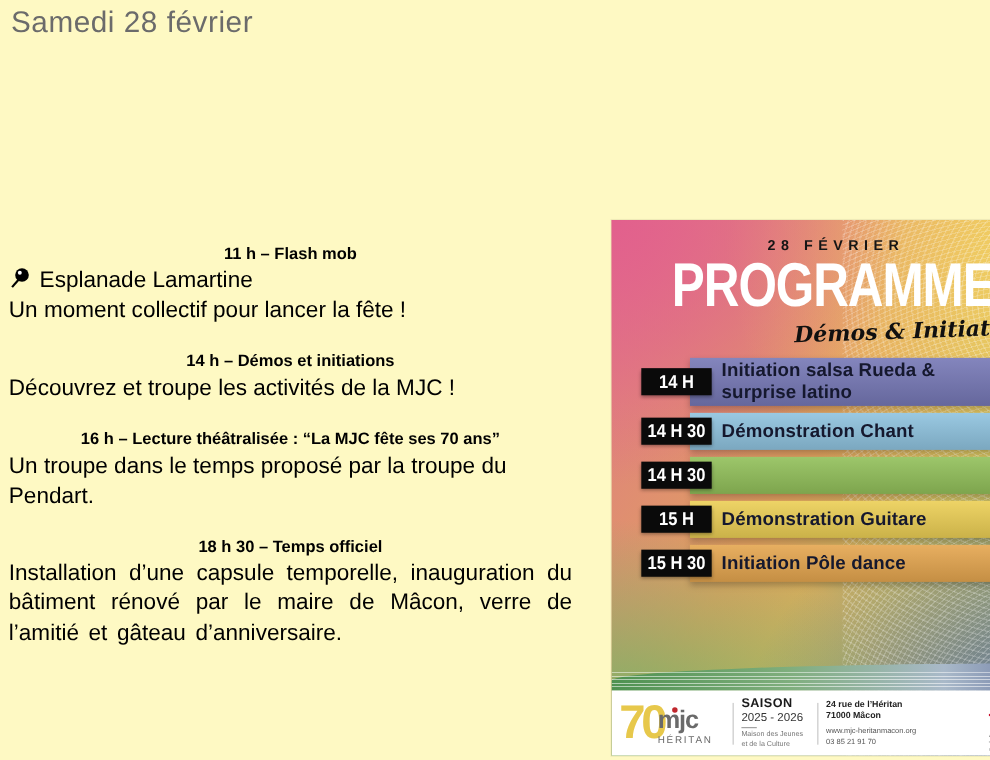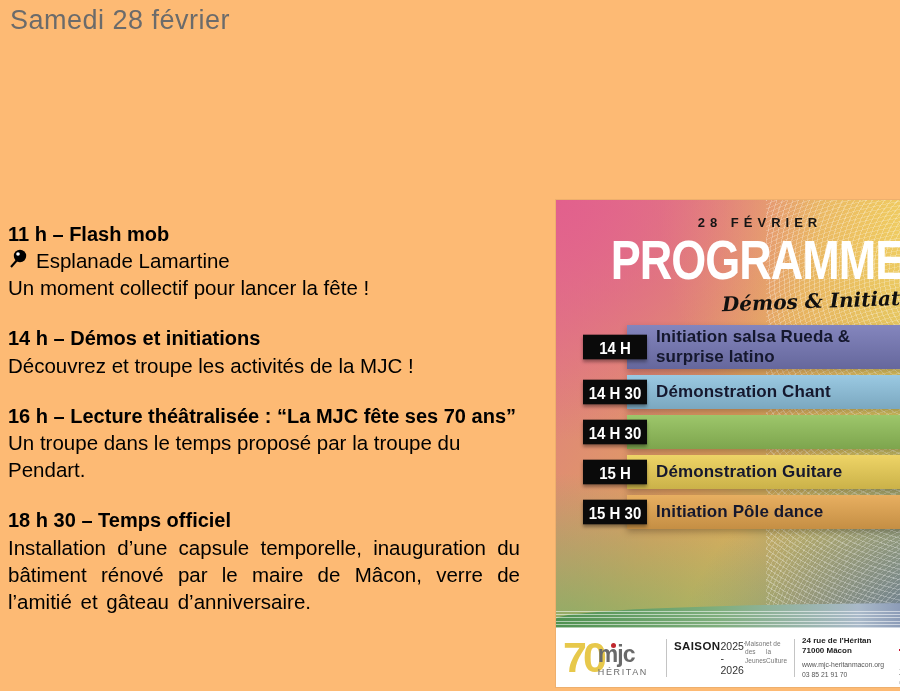--- a/index.html
+++ b/index.html
@@ -1,25 +1,25 @@
 <!DOCTYPE html>
 <html><head>
 <meta charset="utf-8">
 <style>
   html,body{margin:0;padding:0;background:#fff;}
-  .stage{position:relative;width:900px;height:691px;background:#fdba74;overflow:hidden;
+  .stage{position:relative;width:900px;height:691px;background:#fef9c3;overflow:hidden;
          font-family:"Liberation Sans",sans-serif;}
 
   
   .slide-title{position:absolute;left:10px;top:5px;font-size:27px;color:#6b6b6b;letter-spacing:.5px;}
 
   
   .agenda{position:absolute;left:8px;top:221px;width:512px;color:#000;}
   .section{margin-bottom:24px;}
-  .section h3{margin:0;font-size:20px;font-weight:bold;line-height:1.32;}
+  .section h3{margin:0;font-size:15px;font-weight:bold;line-height:1.32;text-align:center;}
   .section p{margin:0;font-size:20.5px;line-height:1.32;}
   .loc-line{display:flex;align-items:flex-start;gap:9px;}
   .pin{flex:0 0 auto;margin-top:2px;}
   .justify{text-align:justify;word-spacing:3px;}
 
   
   .poster{position:absolute;left:556px;top:200px;width:403px;height:487px;overflow:hidden;
     box-shadow:0 0 0 1px rgba(0,0,0,.06);
     background:
       radial-gradient(120% 90% at 0% 0%,   var(--tl,#e2608d) 0%, rgba(226,96,141,0) 55%),
@@ -62,21 +62,21 @@
   
   .pfoot{position:absolute;left:0;right:0;bottom:0;height:59px;background:#fff;z-index:2;
          display:flex;align-items:center;padding:0 7px;gap:7px;}
   .logo70{display:flex;align-items:center;min-width:96px;}
   .n70{font-size:43px;font-weight:bold;color:#e7c84b;letter-spacing:-4px;line-height:.95;}
   .mjc-col{margin-left:-5px;margin-top:6px;display:flex;flex-direction:column;}
   .mjc{position:relative;font-size:23px;font-weight:bold;color:#6a6a6a;letter-spacing:-1px;line-height:.9;}
   .mjc .dot{position:absolute;left:13px;top:-1px;width:5px;height:5px;border-radius:50%;background:#c0272d;}
   .heritan{font-size:9px;color:#6a6a6a;letter-spacing:1.6px;margin-top:2px;}
   .vdiv{width:1px;height:38px;background:#c4c4c4;flex:0 0 auto;}
-  .saison{display:flex;flex-direction:row;min-width:62px;}
+  .saison{display:flex;flex-direction:column;min-width:62px;}
   .s1{font-size:11.5px;font-weight:bold;color:#1a1a1a;letter-spacing:.4px;}
   .s2{font-size:10.5px;color:#333;}
   .shr{width:14px;height:1px;background:#999;margin:3px 0 2px;}
   .s3{font-size:6.5px;color:#777;line-height:1.35;}
   .addr{display:flex;flex-direction:column;min-width:90px;}
   .a1{font-size:8px;font-weight:bold;color:#222;line-height:1.3;}
   .a2{font-size:6.8px;color:#555;line-height:1.4;}
   .addr .gap{height:4px;}
   .partners{margin-left:auto;display:flex;flex-direction:column;align-items:flex-start;gap:1px;padding-right:2px;}
   .macon,.bprm{display:flex;flex-direction:column;align-items:center;}

